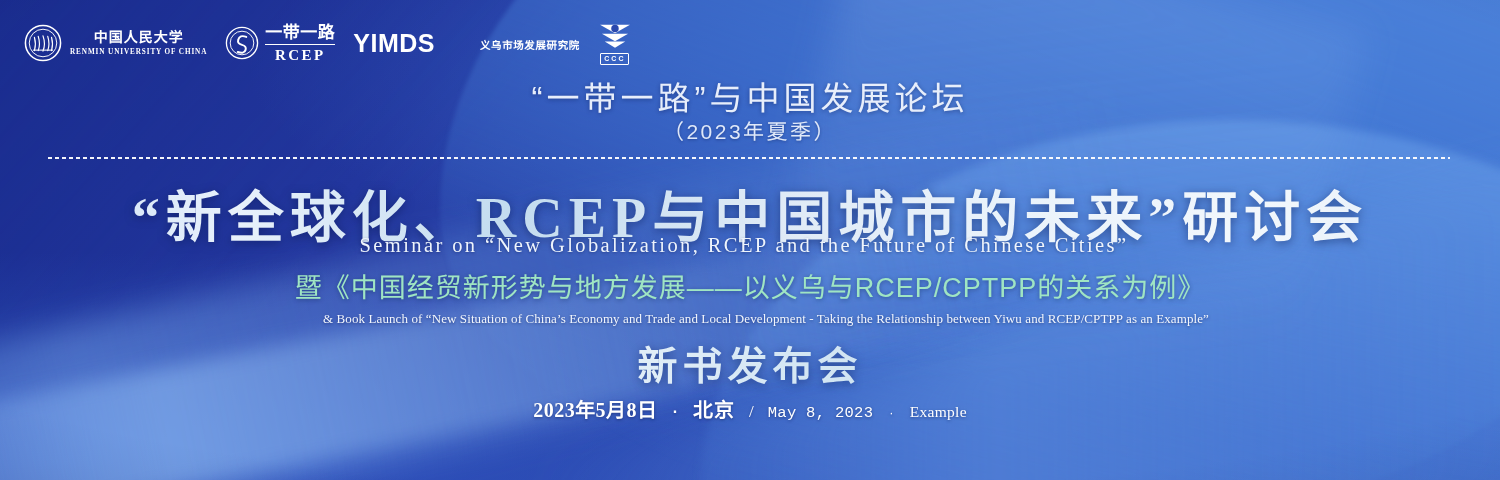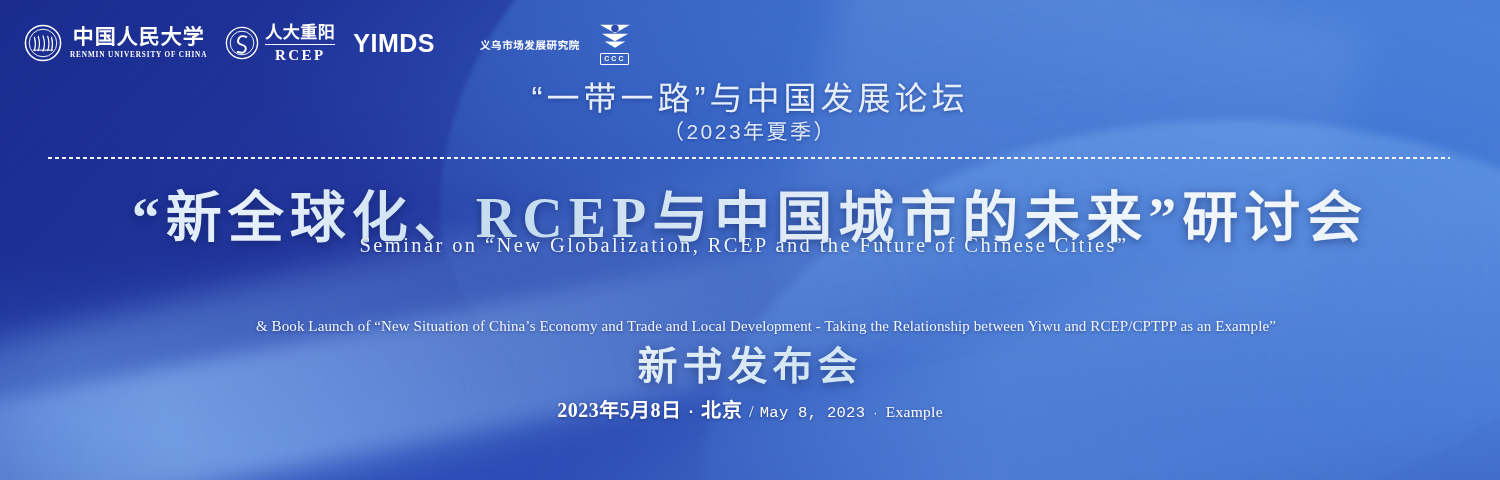--- a/index.html
+++ b/index.html
@@ -94,21 +94,21 @@
     z-index:6;
   }
   .logo { display:flex; align-items:center; color:#fff; }
 
   
   .logo-ruc { gap:8px; }
   .ruc-seal { width:38px; height:38px; flex:0 0 auto; }
   .ruc-text { display:flex; flex-direction:column; align-items:center; line-height:1; }
   .ruc-cn {
     font-family:"Liberation Serif", serif;
-    font-size:21px; font-weight:700; letter-spacing:1px; color:#fff;
+    font-size:14px; font-weight:700; letter-spacing:1px; color:#fff;
     white-space:nowrap;
   }
   .ruc-en {
     font-family:"Liberation Serif", serif;
     font-size:7.2px; font-weight:700; letter-spacing:.9px; color:#fff;
     margin-top:4px; white-space:nowrap;
   }
 
   
   .logo-rdcy { gap:6px; }
@@ -208,23 +208,23 @@
     position:absolute; top:266px; left:0; right:0;
     font-family:"Liberation Sans", sans-serif;
     font-size:27px; font-weight:400;
     letter-spacing:1px;
     color:#9fe5c3;
     text-shadow:0 1px 4px rgba(10,30,70,.45);
     white-space:nowrap;
   }
 
   .book-en {
-    position:absolute; top:318px; left:0; right:0;
-    font-family:"Liberation Serif", serif;
-    font-size:15px; font-weight:400;
+    position:absolute; top:311px; left:0; right:0;
+    font-family:"Liberation Serif", serif;
+    font-size:13px; font-weight:400;
     letter-spacing:.1px;
     color:#f2f6fd;
     text-shadow:0 1px 3px rgba(10,24,80,.5);
     white-space:nowrap;
     padding-left:32px;
   }
 
   .launch-cn {
     position:absolute; top:334px; left:0; right:0;
     font-family:"Liberation Serif", serif;
@@ -233,21 +233,21 @@
     background:linear-gradient(100deg,#d6e6f6 0%,#eff5fc 30%,#cfe4f2 58%,#e6f0fa 100%);
     -webkit-background-clip:text;
     background-clip:text;
     color:transparent;
     -webkit-text-fill-color:transparent;
     filter:drop-shadow(0 2px 5px rgba(8,22,76,.45));
   }
 
   .datebar {
     position:absolute; top:394px; left:0; right:0;
-    display:flex; justify-content:center; align-items:baseline; gap:0;
+    display:flex; justify-content:center; align-items:baseline; gap:8px;
     white-space:nowrap;
     color:#ffffff;
     text-shadow:0 1px 3px rgba(10,24,80,.5);
   }
   .date-cn {
     font-family:"Liberation Serif", serif;
     font-size:20px; font-weight:700; letter-spacing:.5px;
   }
   .date-dot { font-size:16px; padding:0 7px; font-weight:700; }
   .date-city-cn {
@@ -299,21 +299,21 @@
       </span>
     </div>
 
     <div class="logo logo-rdcy">
       <svg class="rdcy-seal" viewBox="0 0 36 36">
         <circle cx="18" cy="18" r="16.5" fill="none" stroke="#fff" stroke-width="1.4"></circle>
         <circle cx="18" cy="18" r="12.5" fill="none" stroke="#fff" stroke-width="1"></circle>
         <path d="M22.5 11.5 q-7-2.5-8.5 3 q-1.2 4.3 4 5.5 q5 1.2 3.8 5.3 q-1.4 4.6-8.3 2.2" fill="none" stroke="#fff" stroke-width="2.1" stroke-linecap="round"></path>
       </svg>
       <span class="rdcy-text">
-        <span class="rdcy-cn">人大重阳</span>
+        <span class="rdcy-cn">一带一路</span>
         <span class="rdcy-rule"></span>
         <span class="rdcy-en">RCEP</span>
       </span>
     </div>
 
     <div class="logo logo-yimds">
       <span class="yimds-en">YIMDS</span>
       <span class="yimds-cn">义乌市场发展研究院</span>
     </div>
 
@@ -332,20 +332,21 @@
   <div class="content">
 
     <div class="forum-title">“一带一路”与中国发展论坛</div>
     <div class="forum-season">（2023年夏季）</div>
 
     <div class="divider"></div>
 
     <div class="main-title">“新全球化、RCEP与中国城市的未来”研讨会</div>
     <div class="seminar-en">Seminar on “New Globalization, RCEP and the Future of Chinese Cities”</div>
 
+    <div class="book-cn">暨《中国经贸新形势与地方发展——以义乌与RCEP/CPTPP的关系为例》</div>
     <div class="book-en">&amp; Book Launch of “New Situation of China’s Economy and Trade and Local Development - Taking the Relationship between Yiwu and RCEP/CPTPP as an Example”</div>
     <div class="launch-cn">新书发布会</div>
 
     <div class="datebar">
       <span class="date-cn">2023年5月8日</span>
       <span class="date-dot">·</span>
       <span class="date-city-cn">北京</span>
       <span class="date-slash">/</span>
       <span class="date-en">May 8, 2023</span>
       <span class="date-dot2">·</span>

